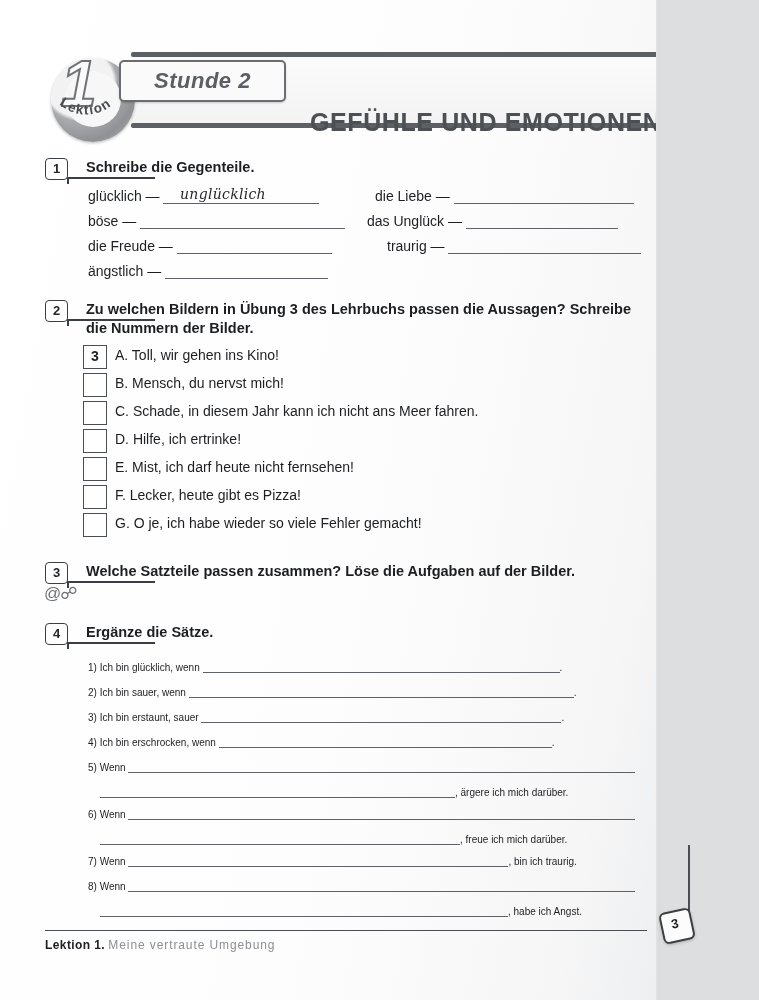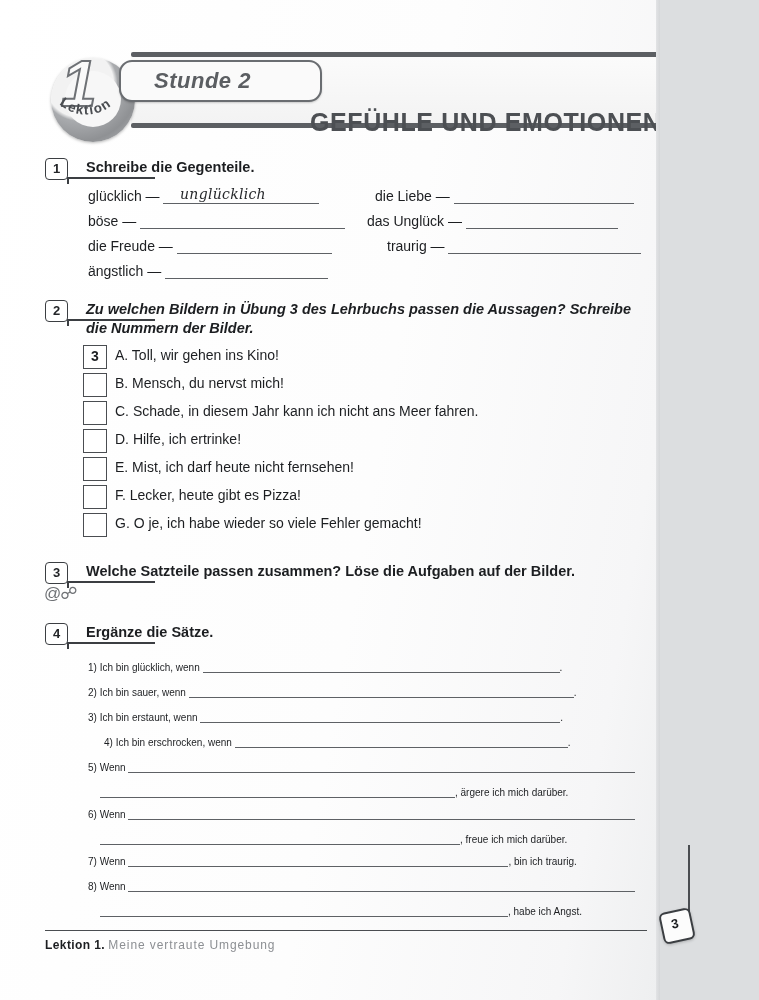--- a/index.html
+++ b/index.html
@@ -115,23 +115,22 @@
     letter-spacing: 1.4px;
   }
 
   
   .stunde-box {
     position: absolute;
     left: 74px; top: 12px;
     width: 163px; height: 38px;
     background: #fafafa;
     border: 2px solid #6a6d71;
-    border-radius: 13px;
+    border-radius: 5px;
     box-shadow: 0 1px 2px rgba(0,0,0,.18);
-    padding-left: 36px;
   }
   .stunde-txt {
     position: absolute;
     left: 0; top: 6px;
     width: 163px;
     text-align: center;
     font-size: 22px;
     font-weight: bold;
     font-style: italic;
     color: #5b5e62;
@@ -352,21 +351,21 @@
   </div>
   <div class="pair" style="left:375px; top:238px;margin-left:12px;">
     <span>traurig —</span>
     <span class="blank" style="width:193px;"></span>
   </div>
 
   <div class="ex" style="top:300px;">
     <div class="ex-num">2</div>
     <div class="ex-rule"></div>
     <div class="ex-tick"></div>
-    <div class="ex-title" style="width:566px;font-style:italic;">Zu welchen Bildern in Übung 3 des Lehrbuchs passen die Aussagen? Schreibe die Nummern der Bilder.</div>
+    <div class="ex-title" style="width:566px;">Zu welchen Bildern in Übung 3 des Lehrbuchs passen die Aussagen? Schreibe die Nummern der Bilder.</div>
   </div>
 
   <div class="cbrow" style="top:345px;">
     <div class="cbox">3</div>
     <div class="cbtext">A. Toll, wir gehen ins Kino!</div>
   </div>
   <div class="cbrow" style="top:373px;">
     <div class="cbox"></div>
     <div class="cbtext">B. Mensch, du nervst mich!</div>
   </div>
@@ -411,24 +410,24 @@
     <span>Ich bin glücklich, wenn</span>
     <span class="blank" style="width:357px;"></span><span>.</span>
   </div>
   <div class="sline" style="left:88px; top:682px;">
     <span>2)</span>
     <span>Ich bin sauer, wenn</span>
     <span class="blank" style="width:385px;"></span><span>.</span>
   </div>
   <div class="sline" style="left:88px; top:707px;">
     <span>3)</span>
-    <span>Ich bin erstaunt, wenn</span>
+    <span>Ich bin erstaunt, sauer</span>
     <span class="blank" style="width:360px;"></span><span>.</span>
   </div>
-  <div class="sline" style="left:104px; top:732px;">
+  <div class="sline" style="left:88px; top:732px;">
     <span>4)</span>
     <span>Ich bin erschrocken, wenn</span>
     <span class="blank" style="width:333px;"></span><span>.</span>
   </div>
 
   <div class="sline" style="left:88px; top:757px;">
     <span>5)</span>
     <span>Wenn</span>
     <span class="blank" style="width:507px;"></span>
   </div>

